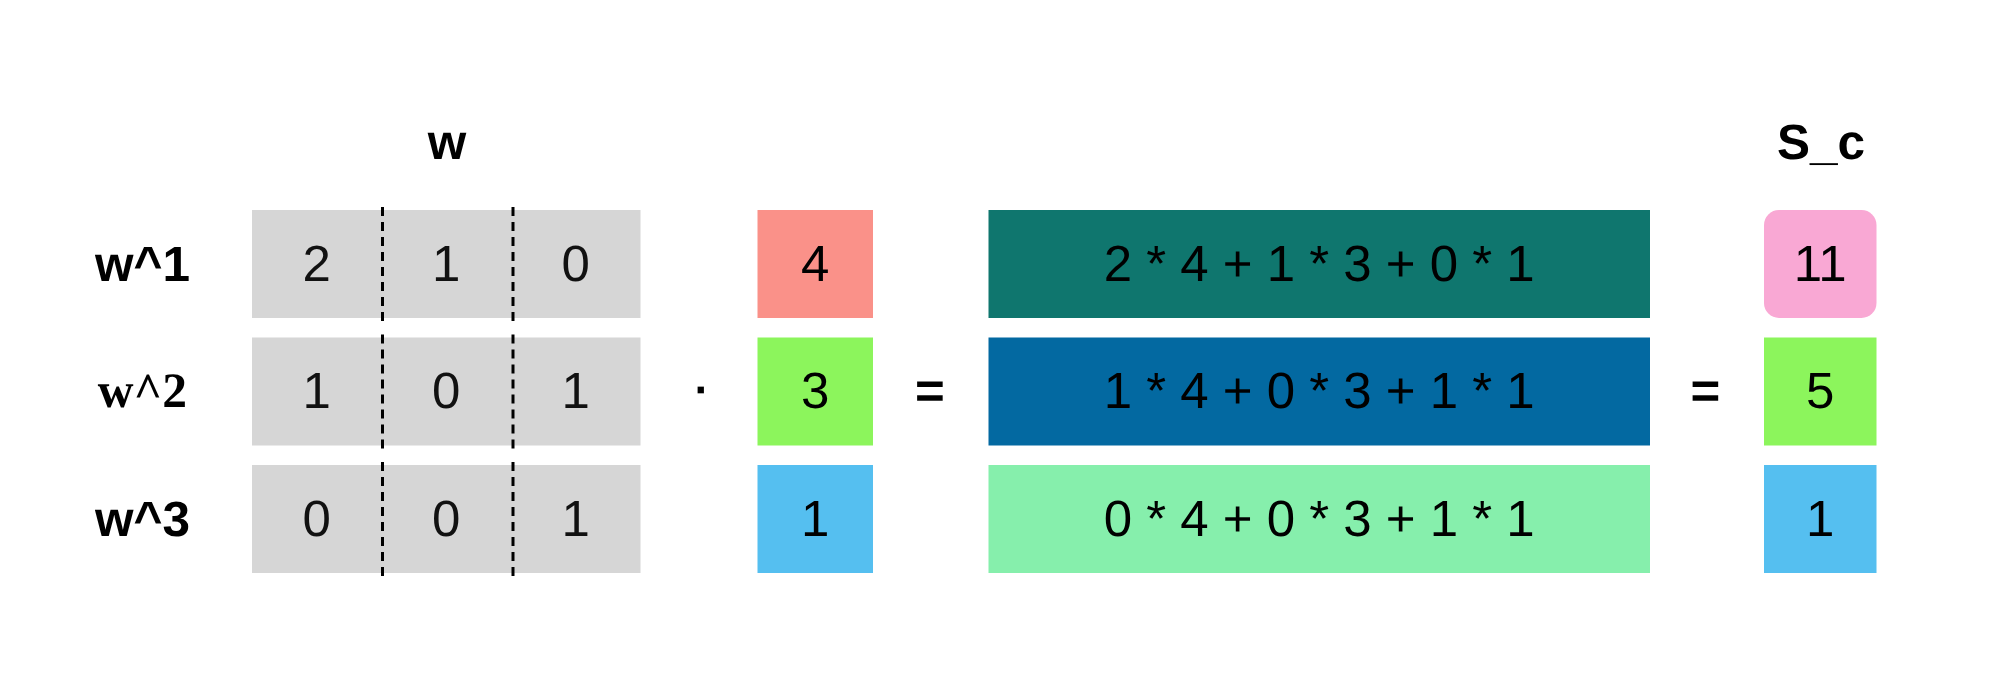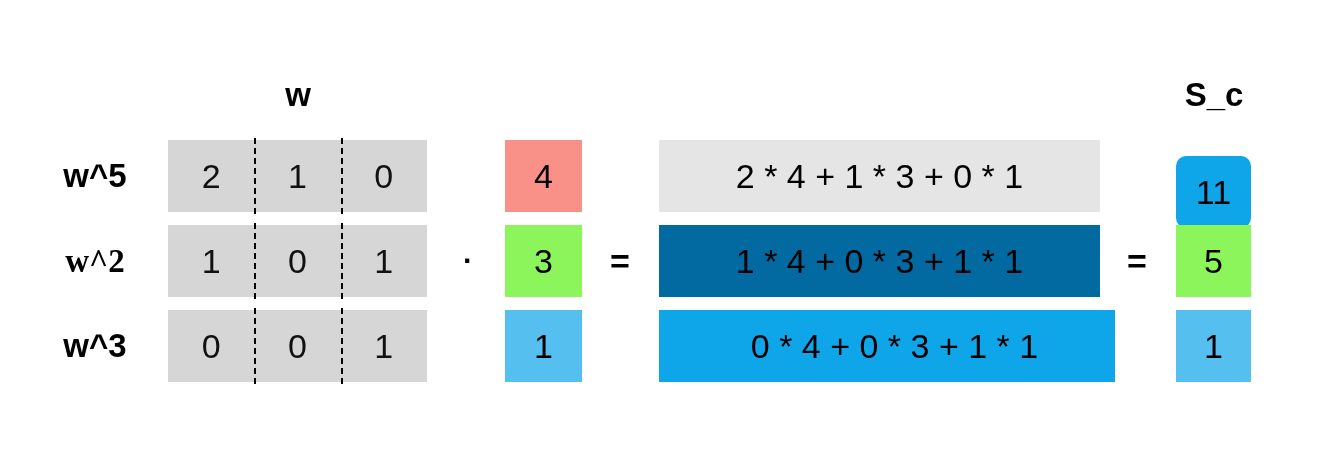--- a/index.html
+++ b/index.html
@@ -105,31 +105,31 @@
   .sc-cell  { left: 1176px; width: 75px; }
 </style>
 </head>
 <body>
 
 <div id="stage">
 
   <div class="col-header" id="hdr-w">w</div>
   <div class="col-header" id="hdr-sc">S_c</div>
 
-  <div class="row-label" style="top:140px;">w^5</div>
+  <div class="row-label" style="top:140px;">w^1</div>
 
   <div class="w-row" style="top:140px;">
     <div class="w-cell">2</div>
     <div class="w-cell">1</div>
     <div class="w-cell">0</div>
   </div>
 
   <div class="cell-box fk-cell" style="top:140px; background:#fa9189;">4</div>
-  <div class="cell-box expr-cell" style="top:140px; background:#e5e5e5;">2 * 4 + 1 * 3 + 0 * 1</div>
-  <div class="cell-box sc-cell" style="top:156px; background:#0ea5e9;border-radius:10px;">11</div>
+  <div class="cell-box expr-cell" style="top:140px; background:#0f766e;">2 * 4 + 1 * 3 + 0 * 1</div>
+  <div class="cell-box sc-cell" style="top:140px; background:#f9a8d4;border-radius:10px;">11</div>
 
   <div class="row-label" style="top:225px;font-family:Liberation Serif, serif;">w^2</div>
 
   <div class="w-row" style="top:225px;">
     <div class="w-cell">1</div>
     <div class="w-cell">0</div>
     <div class="w-cell">1</div>
   </div>
 
   <div class="op" id="op-dot">·</div>
@@ -142,16 +142,16 @@
 
   <div class="row-label" style="top:310px;text-align:center;">w^3</div>
 
   <div class="w-row" style="top:310px;">
     <div class="w-cell">0</div>
     <div class="w-cell">0</div>
     <div class="w-cell">1</div>
   </div>
 
   <div class="cell-box fk-cell" style="top:310px; background:#55bff0;">1</div>
-  <div class="cell-box expr-cell" style="top:310px; background:#0ea5e9;padding-left:15px;">0 * 4 + 0 * 3 + 1 * 1</div>
+  <div class="cell-box expr-cell" style="top:310px; background:#86efac;">0 * 4 + 0 * 3 + 1 * 1</div>
   <div class="cell-box sc-cell" style="top:310px; background:#55bff0;">1</div>
 
 </div>
 
 </body></html>

